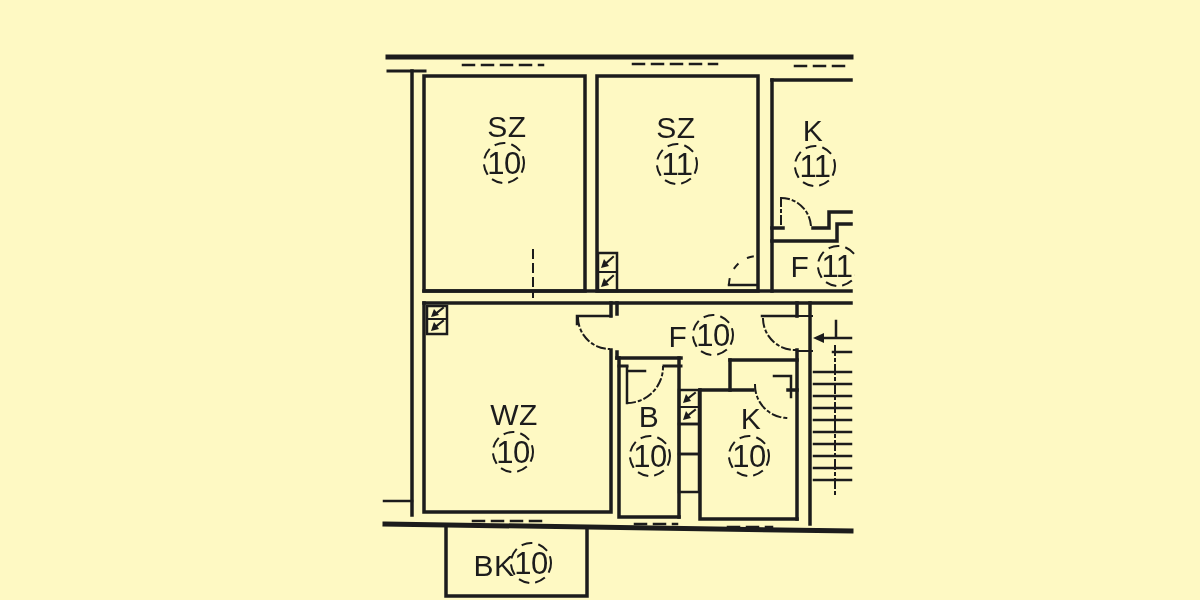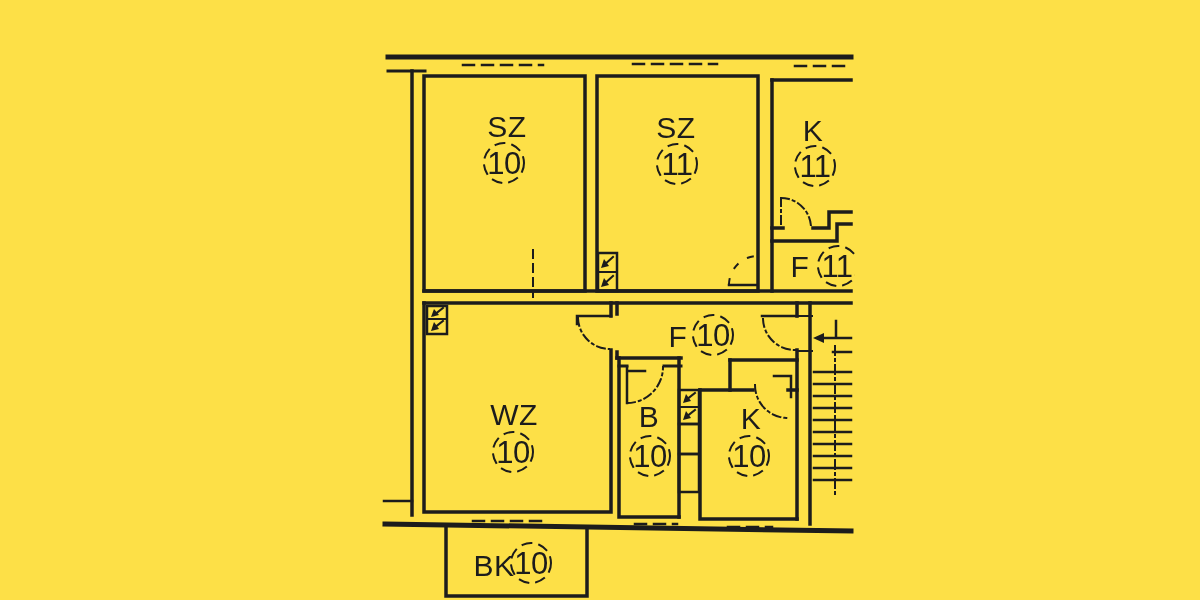--- a/index.html
+++ b/index.html
@@ -2,21 +2,21 @@
 <html><head>
 <meta charset="utf-8">
 <style>
   html,body{margin:0;padding:0;}
   body{
     width:1200px;height:600px;
     background:#ffffff;
     font-family:"Liberation Sans", sans-serif;
     overflow:hidden;
   }
-  .canvas{position:relative;width:1200px;height:600px;background:#fde047;}
+  .canvas{position:relative;width:1200px;height:600px;background:#fef9c3;}
   svg{position:absolute;left:0;top:0;}
   svg text{
     fill:#1c1c1c;
     font-family:"Liberation Sans","DejaVu Sans",sans-serif;
   }
   .room-code{font-size:30px;letter-spacing:0.5px;}
   .room-num{font-size:31px;letter-spacing:-0.5px;}
 </style>
 </head>
 <body>

